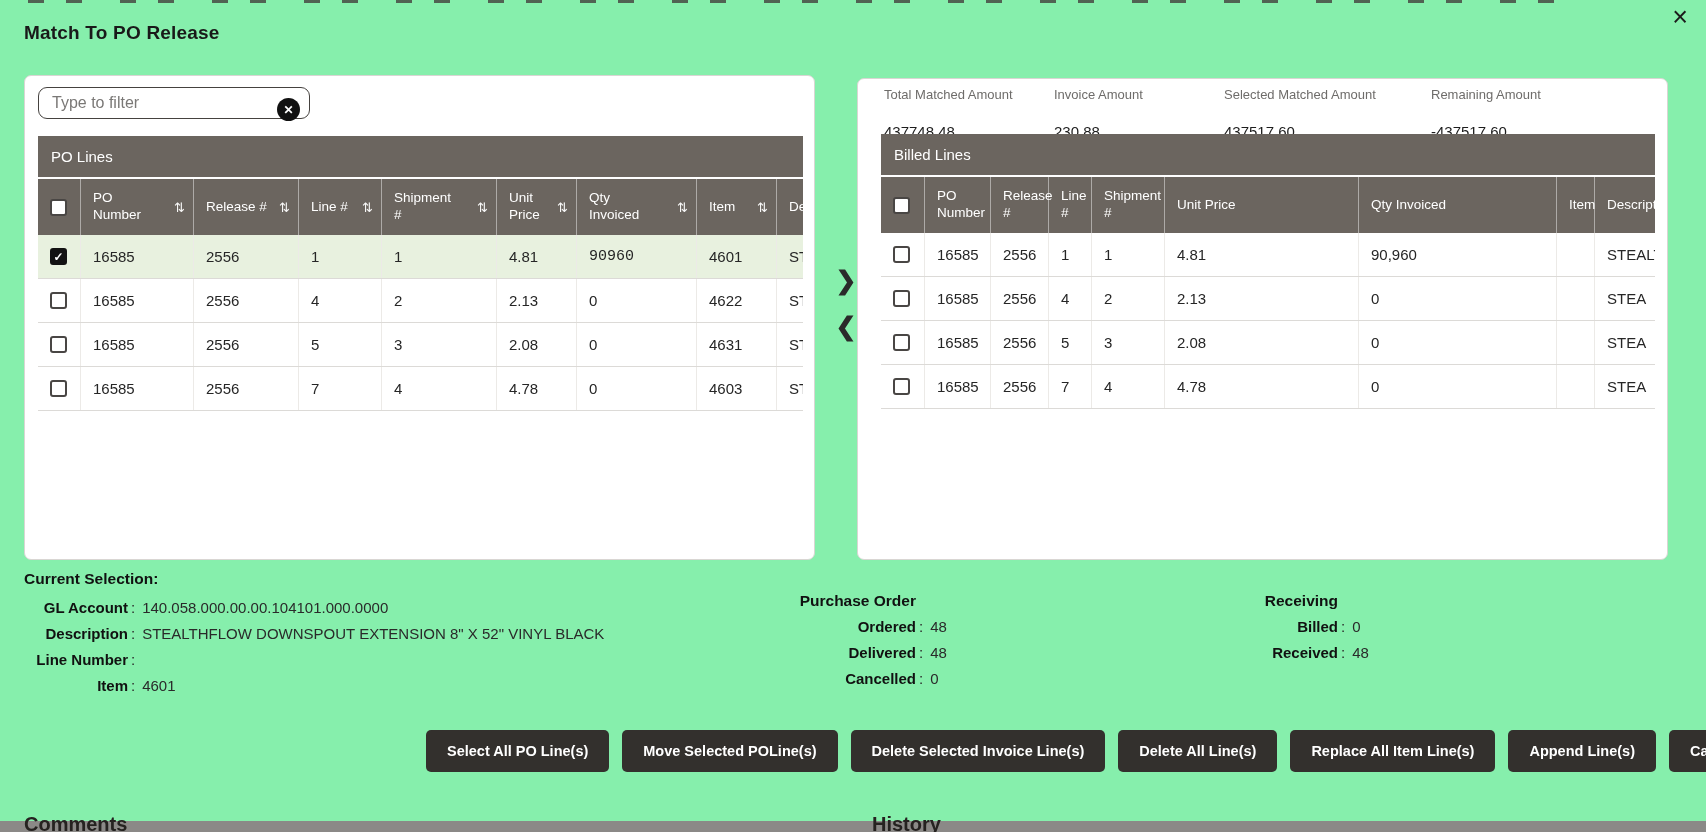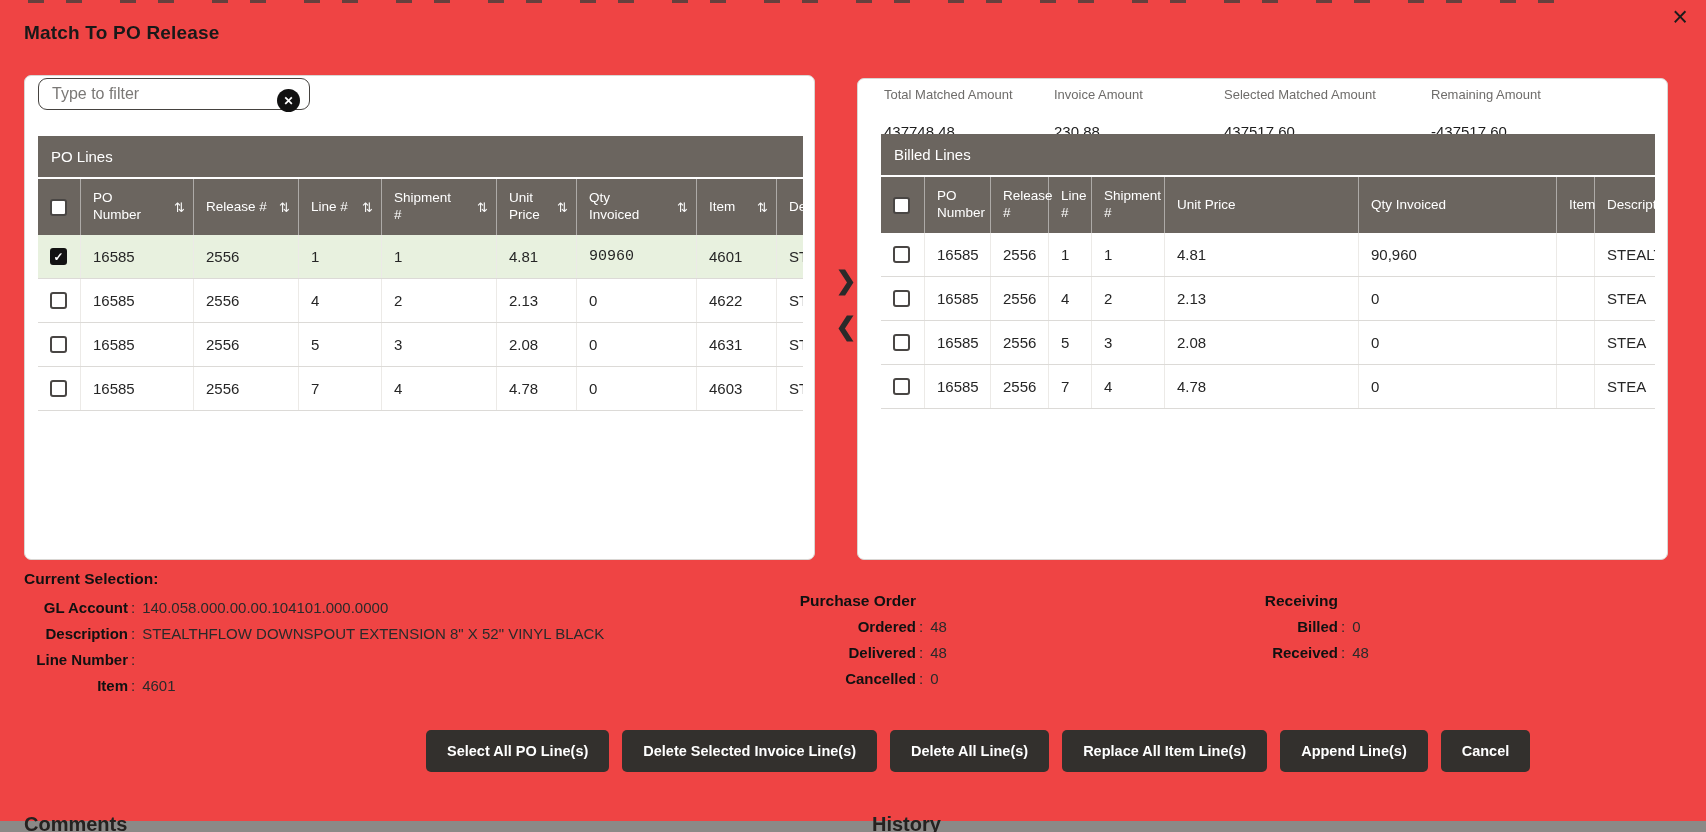--- a/index.html
+++ b/index.html
@@ -1,33 +1,33 @@
 <!DOCTYPE html>
 <html><head>
 <meta charset="utf-8">
 <style>
   * { margin:0; padding:0; box-sizing:border-box; }
   html,body { background:#e9e7e4; }
   body { font-family:"Liberation Sans", sans-serif; }
-  .page { position:relative; width:1706px; height:832px; background:#ef4444; overflow:hidden; }
+  .page { position:relative; width:1706px; height:832px; background:#86efac; overflow:hidden; }
 
   
   .top-artifact { position:absolute; top:0; left:28px; width:1560px; height:3px; opacity:.8;
     background:repeating-linear-gradient(90deg,#433f3c 0 16px,transparent 16px 38px,#433f3c 38px 54px,transparent 54px 92px); }
 
   .title { position:absolute; left:24px; top:22px; font-size:19px; font-weight:700; color:#191919; letter-spacing:.2px; }
   .close { position:absolute; right:18px; top:4px; border:none; background:transparent; font-size:27px; font-weight:300;
     color:#1b1b1b; cursor:pointer; line-height:1; }
 
   .panel { position:absolute; background:#fff; border:1px solid #d9d6d3; border-radius:7px; }
   .panel.left  { left:24px;  top:75px; width:791px; height:485px; }
   .panel.right { left:857px; top:78px; width:811px; height:482px; }
 
   
-  .filter { position:absolute; left:13px; top:2px; width:272px; height:32px; }
+  .filter { position:absolute; left:13px; top:11px; width:272px; height:32px; }
   .filter input { width:100%; height:100%; border:1px solid #45423f; border-radius:9px; padding:0 44px 0 13px;
     font-size:16px; color:#222; font-family:inherit; background:#fff; }
   .filter input::placeholder { color:#7a7876; }
   .filter .clear { position:absolute; right:10px; top:11px; width:23px; height:23px; border:none; border-radius:50%;
     background:#111; color:#fff; font-size:12px; font-weight:700; cursor:pointer; display:flex; align-items:center; justify-content:center; }
 
   
   .tbl-wrap { position:absolute; }
   .panel.left  .tbl-wrap { left:13px; top:60px;  width:765px; }
   .panel.right .tbl-wrap { left:23px; top:55px;  width:774px; }
@@ -365,20 +365,21 @@
         <div class="kv-row">
           <span class="kv-label" style="width: 126px;">Received</span>
           <span class="kv-colon">:</span>
           <span class="kv-value">48</span>
         </div>
       </div>
   </section>
 
   <div id="buttons" class="btn-row">
       <button class="btn">Select All PO Line(s)</button>
+      <button class="btn">Move Selected POLine(s)</button>
       <button class="btn">Delete Selected Invoice Line(s)</button>
       <button class="btn">Delete All Line(s)</button>
       <button class="btn">Replace All Item Line(s)</button>
       <button class="btn">Append Line(s)</button>
       <button class="btn">Cancel</button>
     </div>
 
   <div class="footer-band"></div>
   <div class="bg-text comments">Comments</div>
   <div class="bg-text history">History</div>

